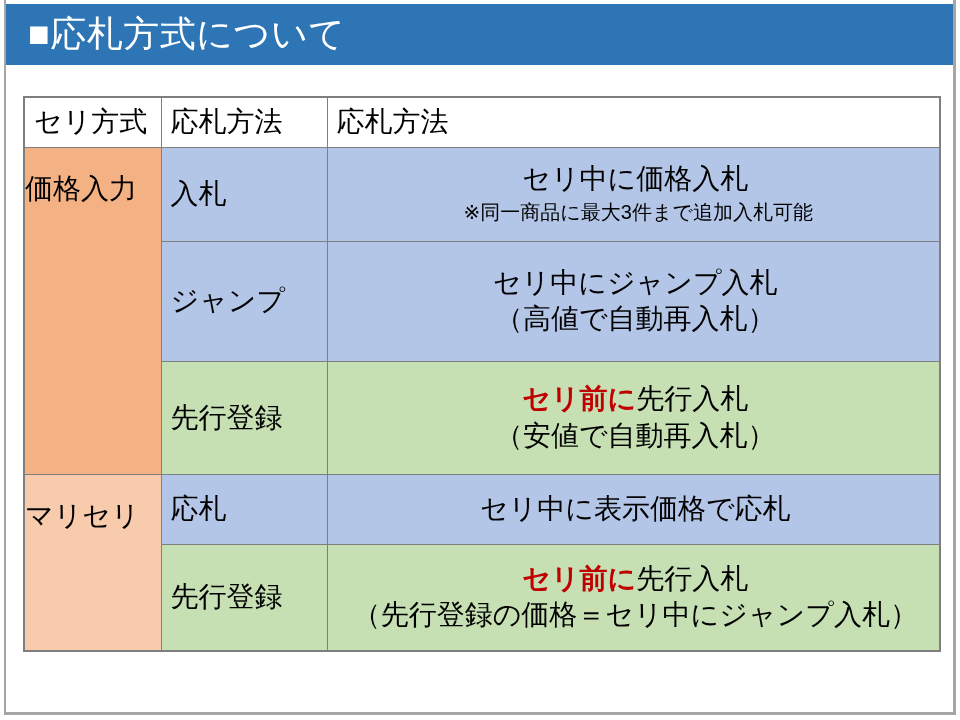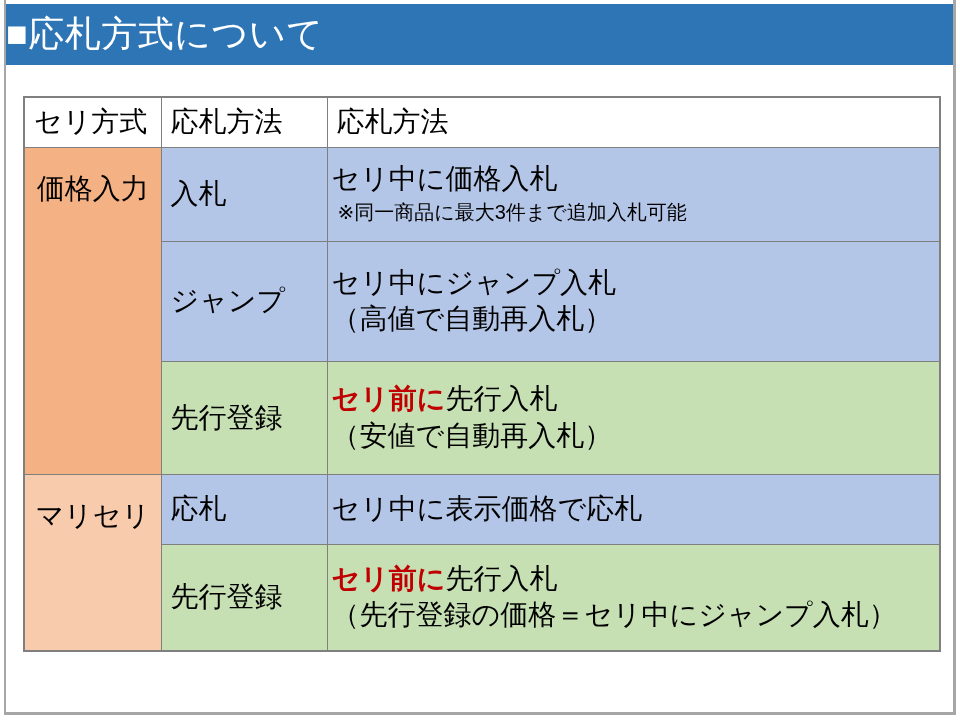--- a/index.html
+++ b/index.html
@@ -18,20 +18,21 @@
     border:2px solid var(--frame);
     border-top:none;
     border-right-width:3px;
     border-bottom-width:3px;
   }
   .title-bar {
     position:absolute; left:0; top:4px;
     width:100%; height:61px;
     background:var(--title-bar);
     display:flex; align-items:center;
+    padding-left:22px;
   }
   .title-text {
     font-size:36px;
     color:#ffffff;
     letter-spacing:0.5px;
     white-space:nowrap;
   }
   table.auction-table {
     position:absolute; left:17px; top:96px;
     border-collapse:collapse;
@@ -50,32 +51,33 @@
     padding-left:9px;
     vertical-align:middle;
   }
   tr.rh  { height:50px;margin-left:35px; }
   tr.r1  { height:94px; }
   tr.r2  { height:120px;margin-top:23px; }
   tr.r3  { height:113px; }
   tr.r4  { height:70px; }
   tr.r5  { height:107px; }
   .group-cell {
-    text-align:center;
+    text-align:left;
     vertical-align:top;
     padding-top:22px;
   }
   .method-cell {
     vertical-align:middle;
     padding-left:9px;
   }
   .input-cell {
     vertical-align:middle;
     padding-left:4px;
     line-height:1.3;
+    text-align:center;
   }
   .orange       { background:var(--group-orange); }
   .orange-light { background:var(--group-orange-light); }
   .blue         { background:var(--row-blue); }
   .green        { background:var(--row-green); }
   .main-line { display:block; }
   .sub-line  { display:block; }
   .note-line {
     display:block;
     font-size:20px;

